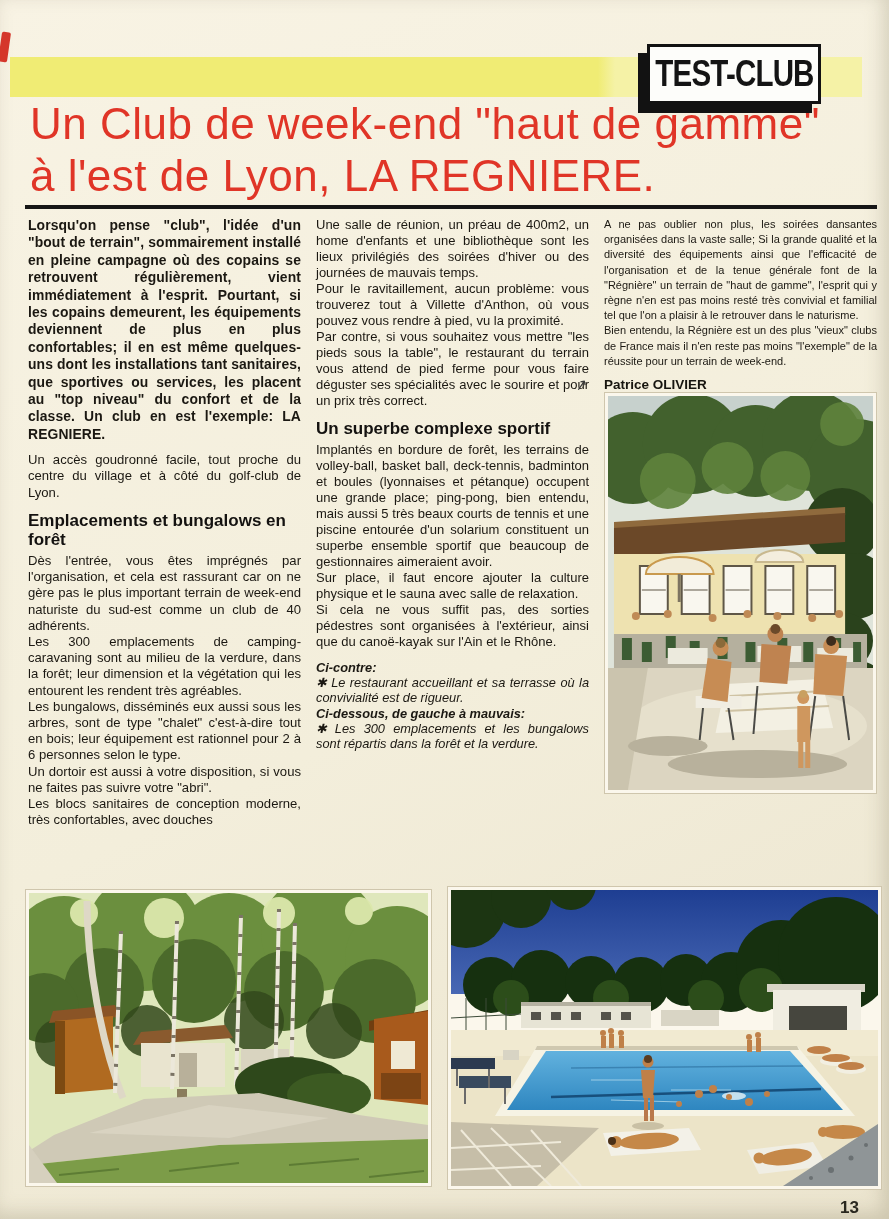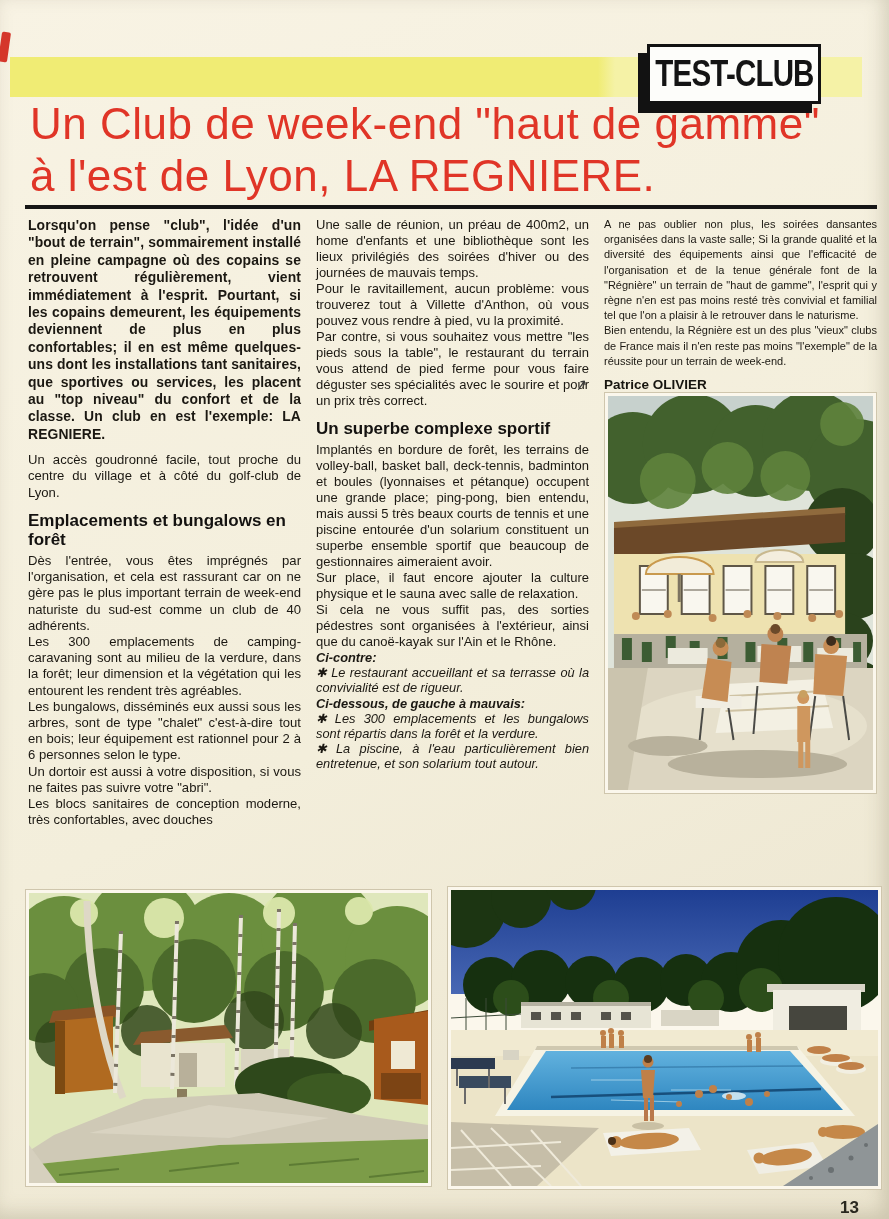--- a/index.html
+++ b/index.html
@@ -26,21 +26,21 @@
   .title span { display:block; white-space:nowrap; }
   .rule { position:absolute; left:25px; top:205px; width:852px; height:4px; background:var(--rule_black,#161616); }
 
   .columns { position:absolute; left:28px; top:217px; width:849px; display:flex; gap:15px; }
   .col { width:273px; }
   .col p { margin:0; text-align:justify; font-size:13.1px; line-height:16.2px; color:#1b1812; }
   .col--two p { font-size:13px; line-height:16px; }
   .col--three p { font-size:11px; line-height:15.2px; }
   p.intro { font-weight:700; font-size:13.9px; line-height:17.4px; letter-spacing:.1px; margin-bottom:9px; }
   h2.subhead { margin:10px 0 4px 0; font-size:17px; line-height:19px; font-weight:700; color:#141210; }
-  .captions { }
+  .captions { margin-top:10px; }
   .captions p { font-style:italic; font-size:12.8px; line-height:15.2px; }
   .captions p.cap-label { font-weight:700; text-align:left; }
   .author { font-weight:700; font-size:13.5px; color:#17150f; margin-top:8px; }
 
   figure.photo { margin:0; background:#fbf7ec; border:1px solid #cfc6ad; padding:3px; box-sizing:border-box; }
   figure.photo svg { display:block; width:100%; height:100%; }
   .photo-terrace { margin-top:8px; width:273px; height:402px; }
   .photo-forest { position:absolute; left:25px; top:889px; width:407px; height:298px; }
   .photo-pool   { position:absolute; left:447px; top:886px; width:435px; height:304px; }
 
@@ -86,21 +86,20 @@
       <p>Par contre, si vous souhaitez vous mettre "les pieds sous la table", le restaurant du terrain vous attend de pied ferme pour vous faire déguster ses spécialités avec le sourire et pour un prix très correct.</p>
       <h2 class="subhead">Un superbe complexe sportif</h2>
       <p>Implantés en bordure de forêt, les terrains de volley-ball, basket ball, deck-tennis, badminton et boules (lyonnaises et pétanque) occupent une grande place; ping-pong, bien entendu, mais aussi 5 très beaux courts de tennis et une piscine entourée d'un solarium constituent un superbe ensemble sportif que beaucoup de gestionnaires aimeraient avoir.</p>
       <p>Sur place, il faut encore ajouter la culture physique et le sauna avec salle de relaxation.</p>
       <p>Si cela ne vous suffit pas, des sorties pédestres sont organisées à l'extérieur, ainsi que du canoë-kayak sur l'Ain et le Rhône.</p>
       <div class="captions">
         <p class="cap-label">Ci-contre:</p>
         <p class="cap">✱ Le restaurant accueillant et sa terrasse où la convivialité est de rigueur.</p>
         <p class="cap-label">Ci-dessous, de gauche à mauvais:</p>
         <p class="cap">✱ Les 300 emplacements et les bungalows sont répartis dans la forêt et la verdure.</p>
-        <p class="cap">✱ La piscine, à l'eau particulièrement bien entretenue, et son solarium tout autour.</p>
       </div>
     </div>
 
     <div class="col col--three">
       <p>A ne pas oublier non plus, les soirées dansantes organisées dans la vaste salle; Si la grande qualité et la diversité des équipements ainsi que l'efficacité de l'organisation et de la tenue générale font de la "Régnière" un terrain de "haut de gamme", l'esprit qui y règne n'en est pas moins resté très convivial et familial tel que l'on a plaisir à le retrouver dans le naturisme.</p>
       <p>Bien entendu, la Régnière est un des plus "vieux" clubs de France mais il n'en reste pas moins "l'exemple" de la réussite pour un terrain de week-end.</p>
       <div class="author">Patrice OLIVIER</div>
 
       <figure class="photo photo-terrace">
         <svg viewBox="0 0 266 394" preserveAspectRatio="none">

